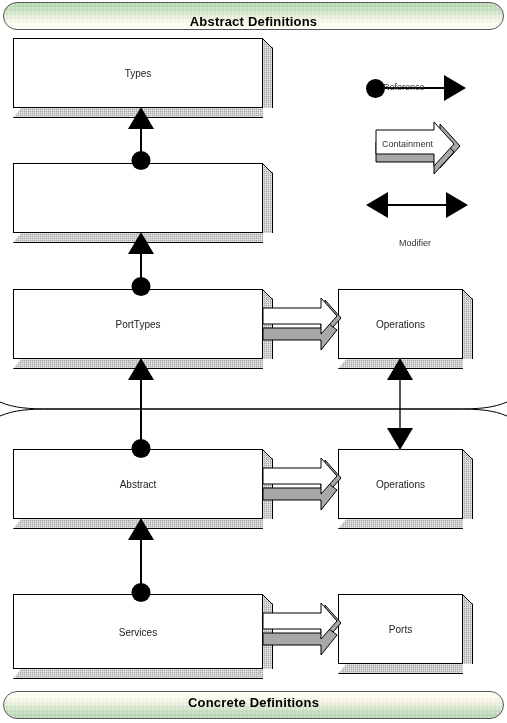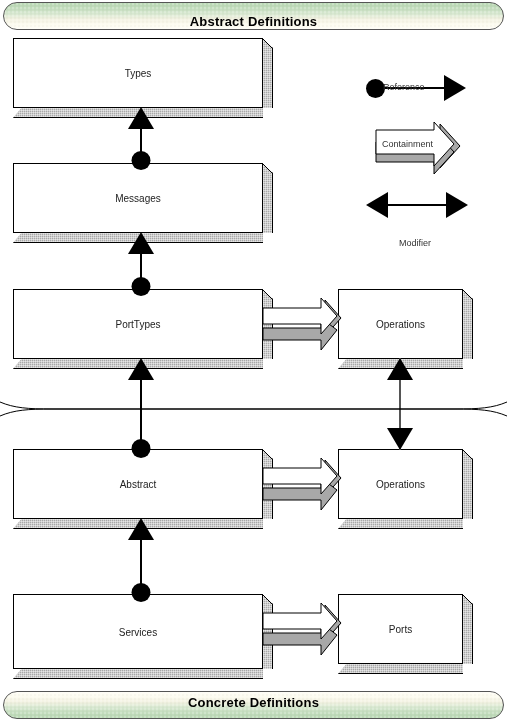--- a/index.html
+++ b/index.html
@@ -235,21 +235,20 @@
     <div class="label">Types</div>
     <svg class="side-line" viewBox="0 0 11 11">
       <line x1="0" y1="0" x2="11" y2="11" stroke="#000" stroke-width="1"></line>
     </svg>
   </div>
 
   <div class="box3d" style="left:13px;top:163px;width:250px;height:70px;">
     <div class="bottom"></div>
     <div class="side"></div>
     <div class="face"></div>
-    <div class="label">Messages</div>
     <svg class="side-line" viewBox="0 0 11 11">
       <line x1="0" y1="0" x2="11" y2="11" stroke="#000" stroke-width="1"></line>
     </svg>
   </div>
 
   <div class="box3d" style="left:13px;top:289px;width:250px;height:70px;">
     <div class="bottom"></div>
     <div class="side"></div>
     <div class="face"></div>
     <div class="label">PortTypes</div>

